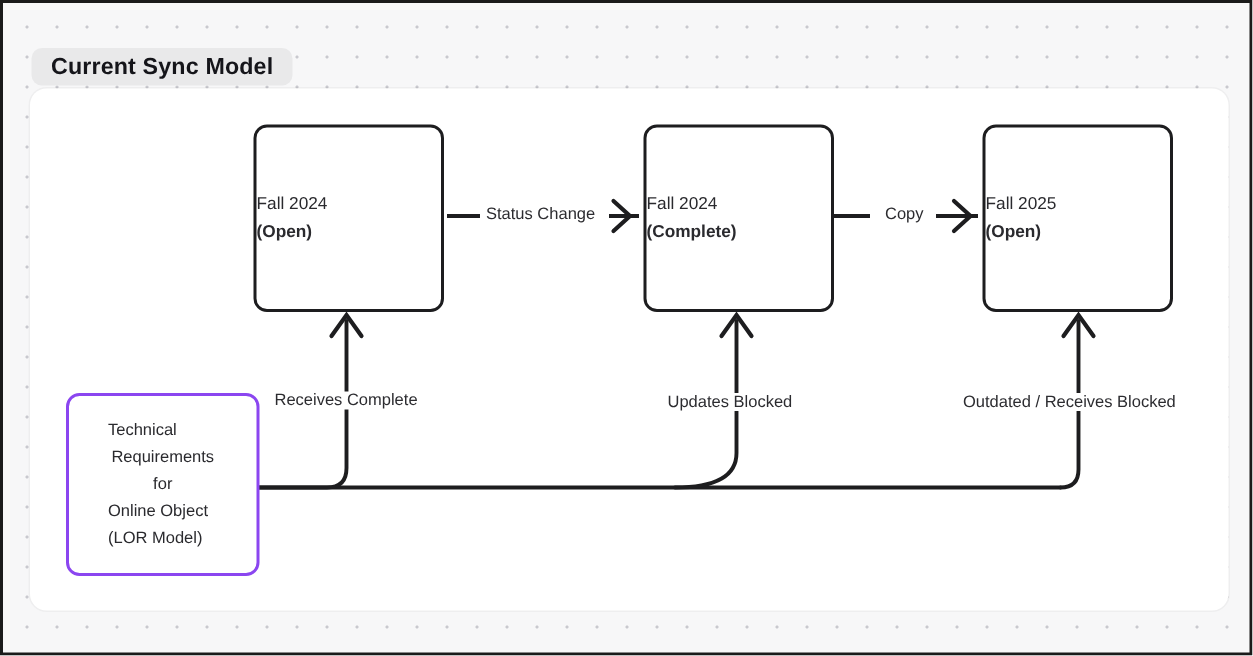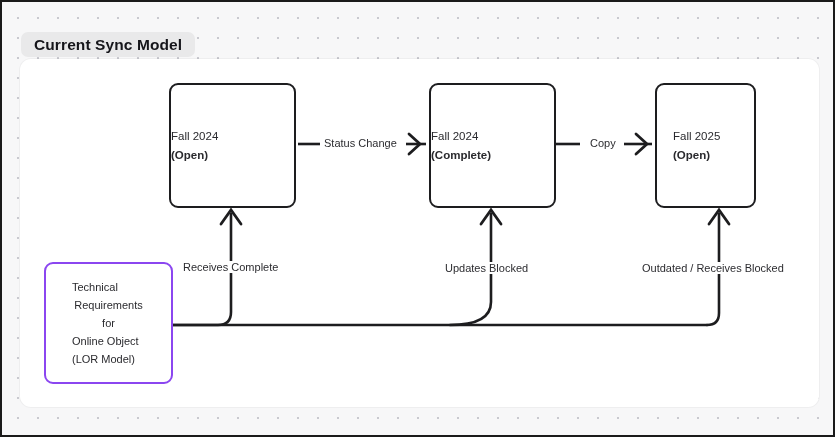--- a/index.html
+++ b/index.html
@@ -140,21 +140,21 @@
   <div class="node node-term" id="node-1" style="left:167px; top:81px; width:127px; height:125px;">
     <span class="l1">Fall 2024</span>
     <span class="l2">(Open)</span>
   </div>
 
   <div class="node node-term" id="node-2" style="left:427px; top:81px; width:127px; height:125px;">
     <span class="l1">Fall 2024</span>
     <span class="l2">(Complete)</span>
   </div>
 
-  <div class="node node-term" id="node-3" style="left:653px; top:81px; width:101px; height:125px;padding-left:16px;">
+  <div class="node node-term" id="node-3" style="left:653px; top:81px; width:127px; height:125px;">
     <span class="l1">Fall 2025</span>
     <span class="l2">(Open)</span>
   </div>
 
   <div class="node" id="node-lor" style="left:42px; top:260px; width:129px; height:122px;">
     <span>Technical</span>
     <span>Requirements for</span>
     <span>Online Object</span>
     <span>(LOR Model)</span>
   </div>

